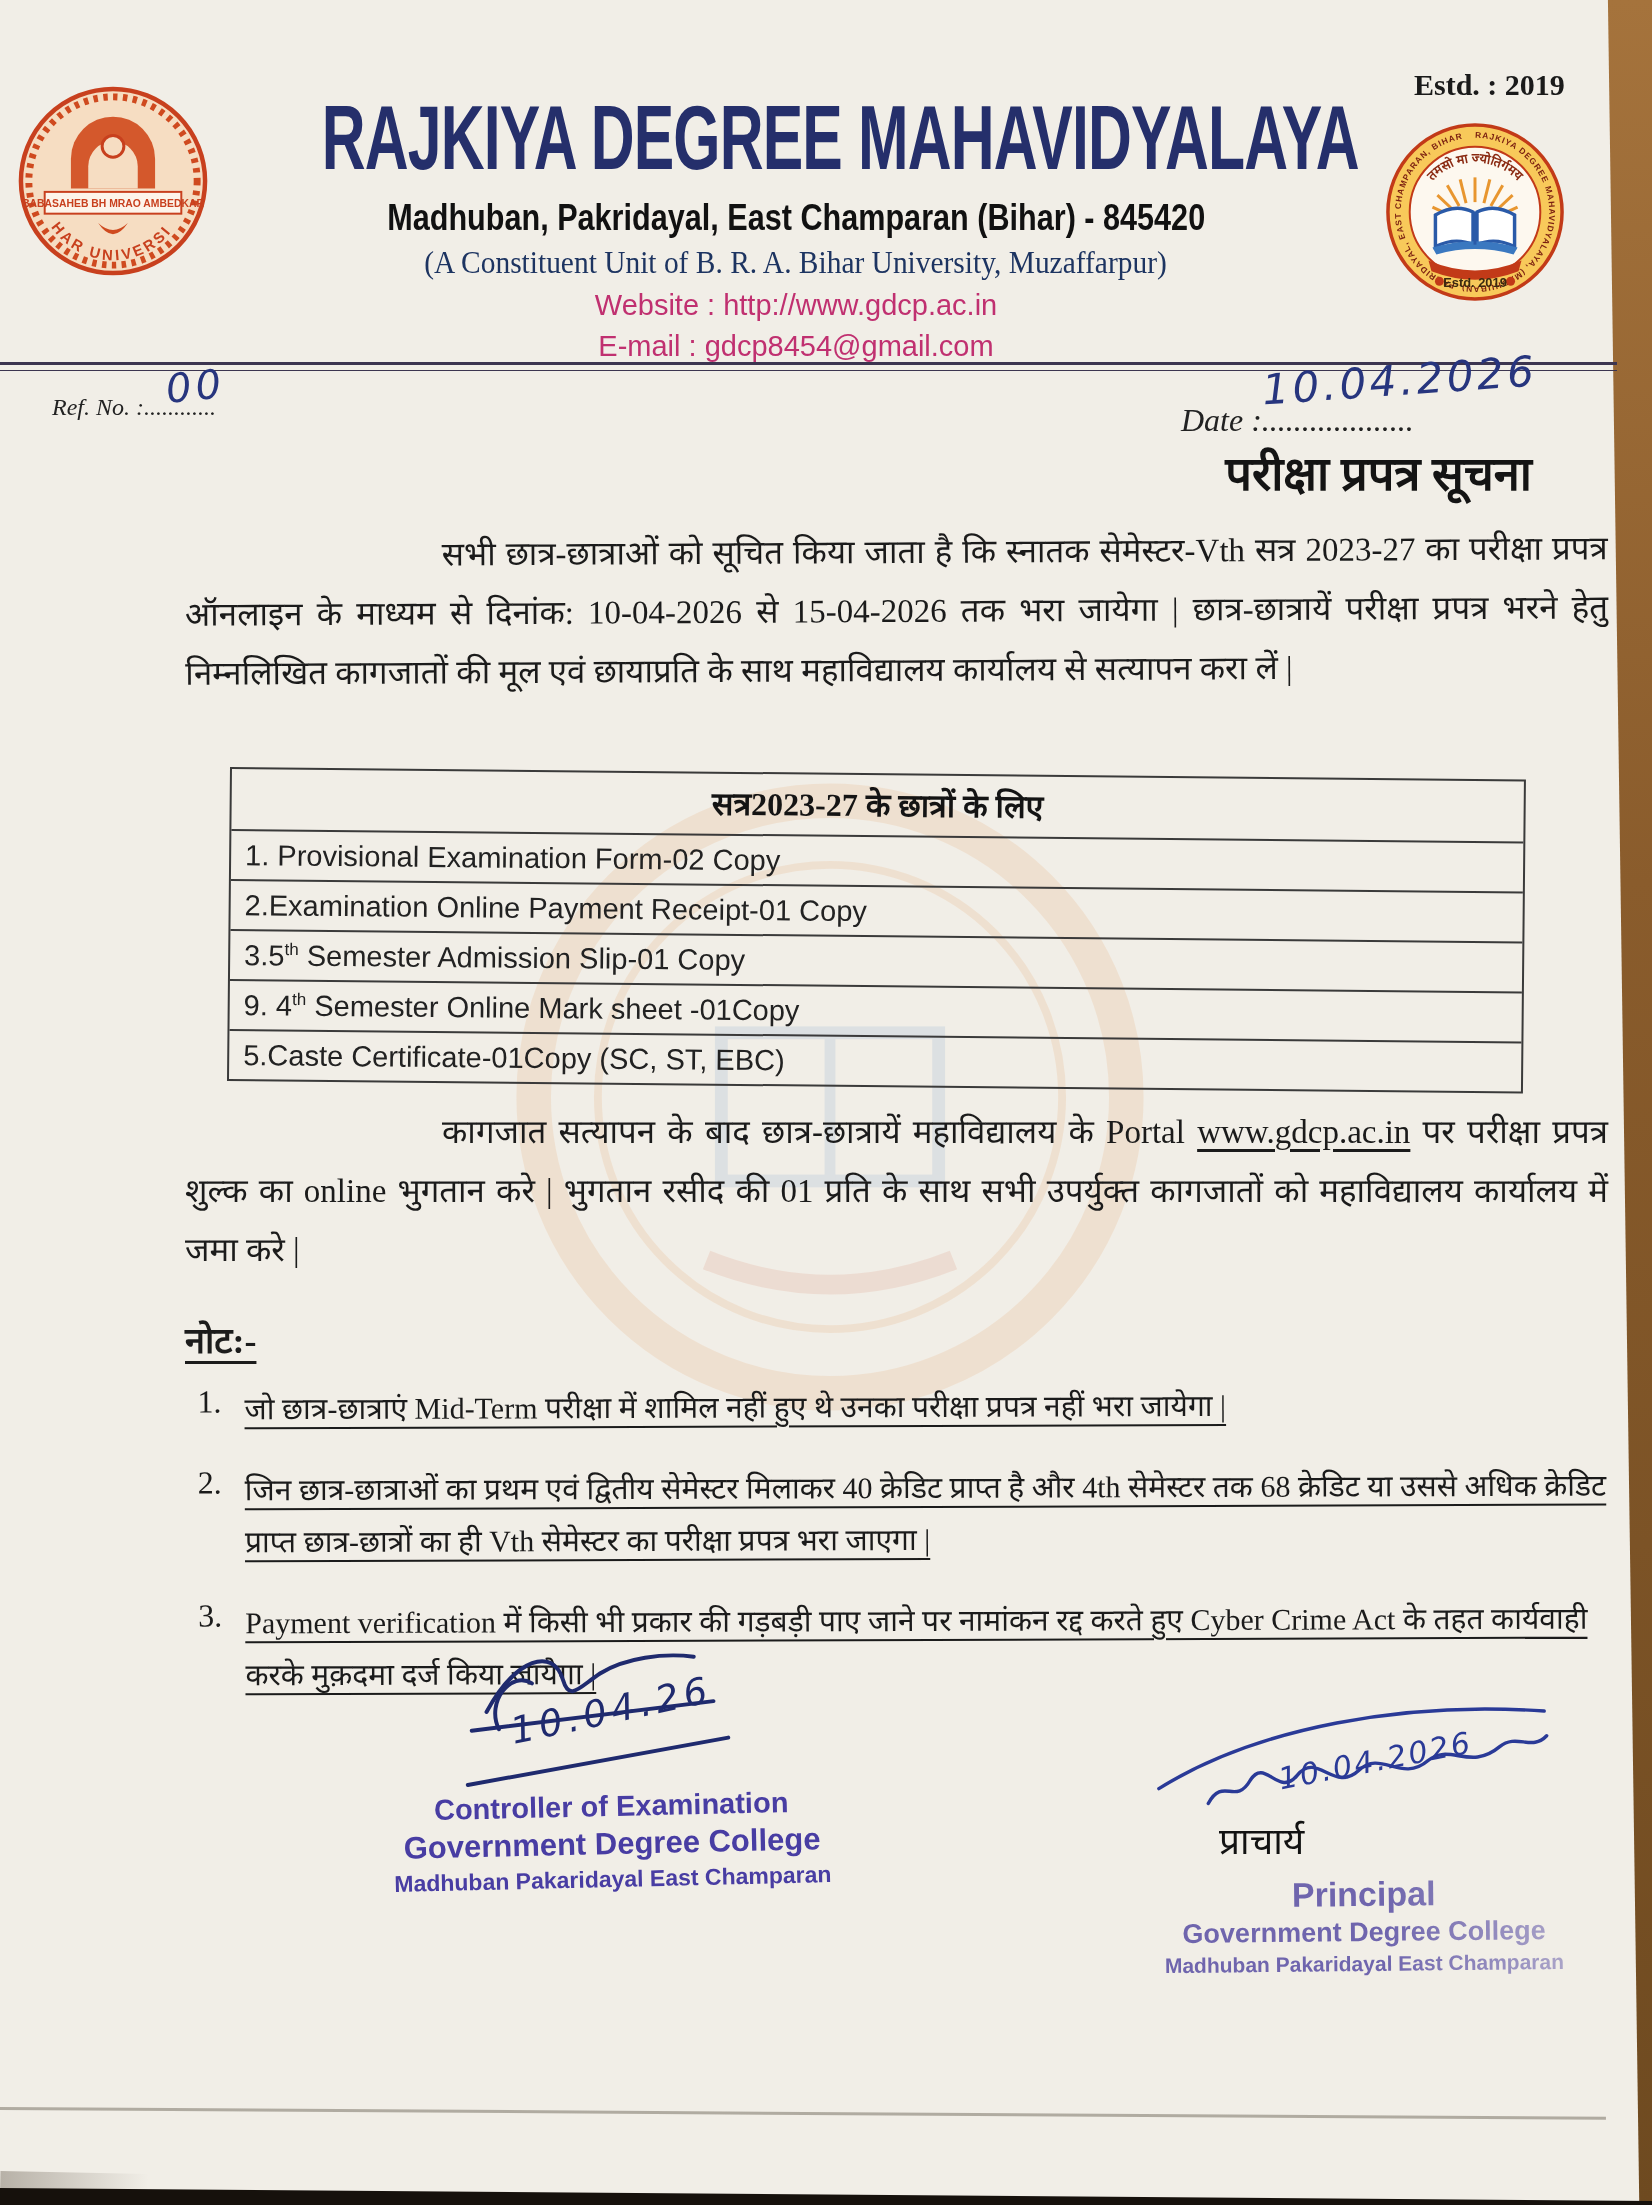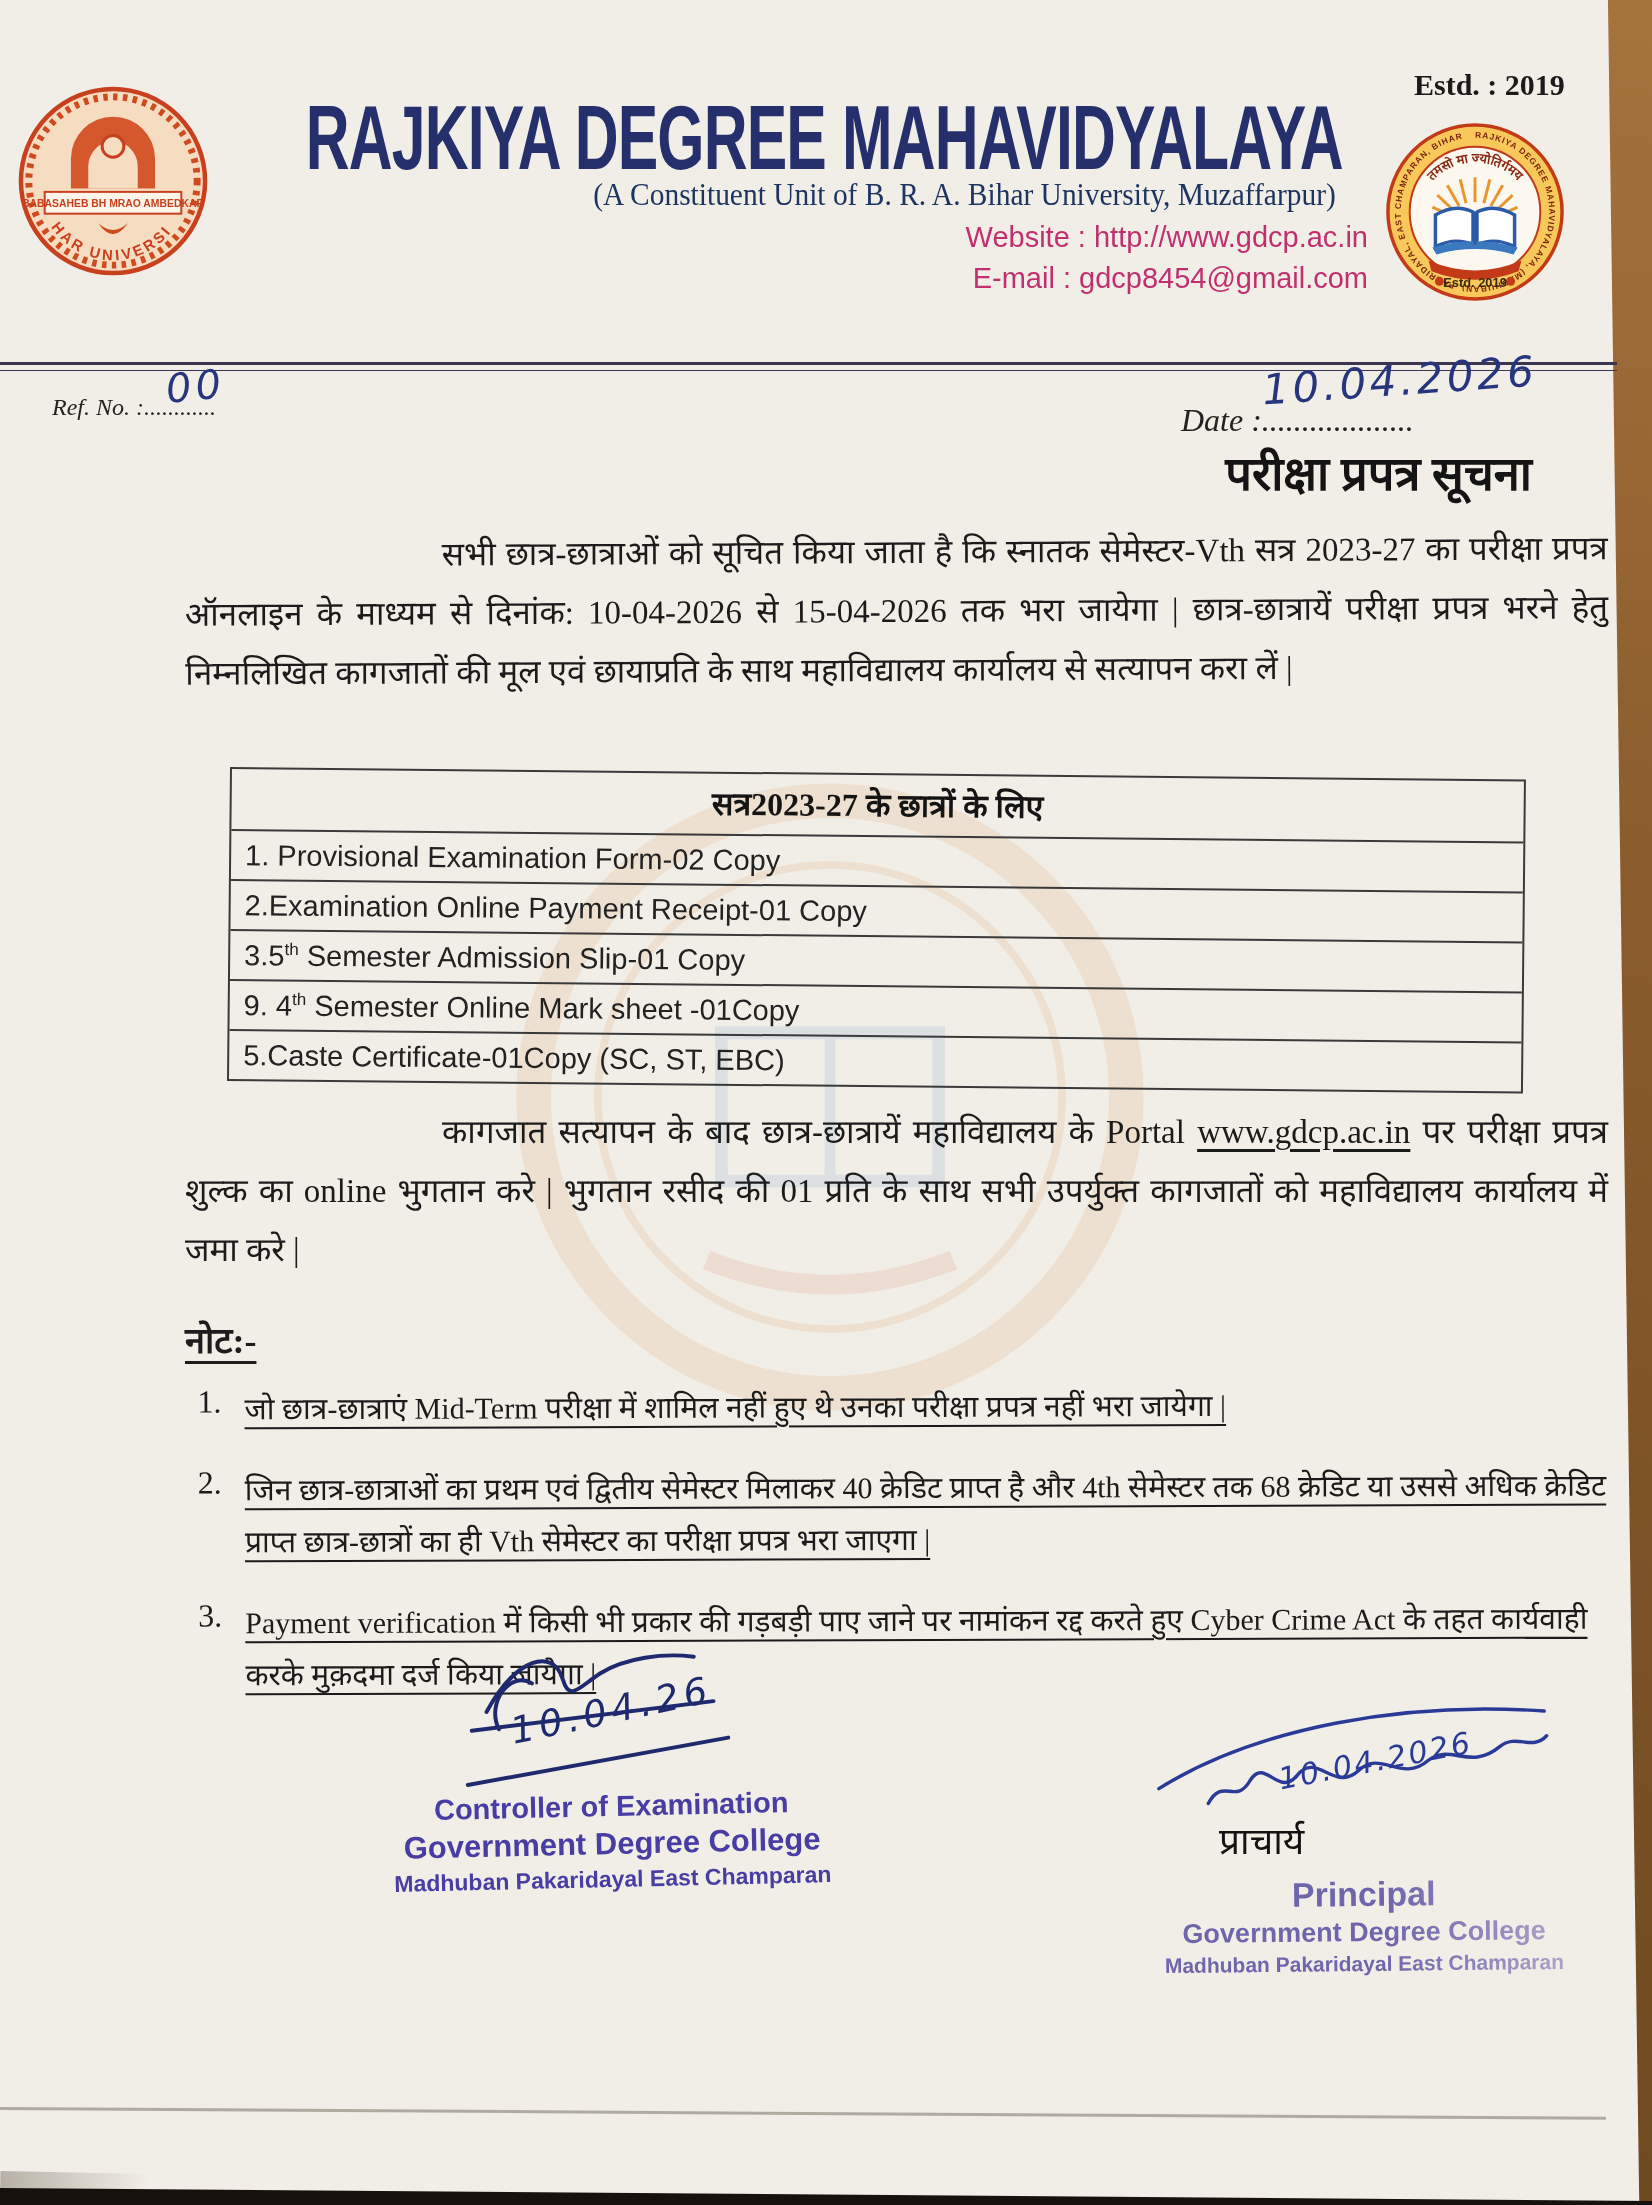--- a/index.html
+++ b/index.html
@@ -22,21 +22,21 @@
   .bottom-dark{
     position:absolute;left:-10px;bottom:-7px;width:1705px;height:24px;
     background:#16110c;transform:rotate(.45deg);transform-origin:left bottom;
   }
   .bottom-gray{
     position:absolute;left:0;bottom:9px;width:148px;height:25px;
     background:linear-gradient(90deg,#b7b1a7,rgba(183,177,167,0));
     transform:rotate(1.2deg);transform-origin:left bottom;
   }
   
-  .header-center{position:absolute;left:192px;top:86px;width:1176px;text-align:right;}
+  .header-center{position:absolute;left:208px;top:86px;width:1176px;text-align:center;}
   .college-name{
     font-family:"Liberation Sans","DejaVu Sans",sans-serif;
     font-weight:bold;font-size:74px;color:#252f6b;letter-spacing:-1px;
     display:inline-block;transform:scale(.82,1.22);transform-origin:center top;white-space:nowrap;
   }
   .address-line{
     margin-top:26px;font-family:"Liberation Sans","DejaVu Sans",sans-serif;
     font-weight:bold;font-size:36px;color:#111;
     display:inline-block;transform:scaleX(.85);transform-origin:center top;white-space:nowrap;
   }
@@ -162,20 +162,21 @@
   <rect x="62" y="222" width="276" height="44" fill="#fdf4ea" stroke="#c8401e" stroke-width="4"></rect>
   <text x="200" y="253" text-anchor="middle" font-size="21" font-weight="bold" fill="#c8401e" font-family="Liberation Sans, sans-serif">BABASAHEB BH MRAO AMBEDKAR</text>
   <path d="M170 285 q30 28 60 0 q-30 45 -60 0z" fill="#cf4a1f"></path>
   <text font-size="30" font-weight="bold" fill="#c8401e" font-family="Liberation Sans, sans-serif" letter-spacing="6">
     <textPath href="#bu-bottom" startOffset="50%" text-anchor="middle">BIHAR UNIVERSITY</textPath>
   </text>
 </svg>
 
 <div class="header-center">
   <div><span class="college-name">RAJKIYA DEGREE MAHAVIDYALAYA</span></div>
+  <div><span class="address-line">Madhuban, Pakridayal, East Champaran (Bihar) - 845420</span></div>
   <div><span class="affiliation-line">(A Constituent Unit of B. R. A. Bihar University, Muzaffarpur)</span></div>
   <span class="website-line">Website : http://www.gdcp.ac.in</span>
   <span class="email-line">E-mail : gdcp8454@gmail.com</span>
 </div>
 
 <div class="estd-top">Estd. : 2019</div>
 
 <svg class="logo-right" viewBox="0 0 380 380">
   <defs>
     <path id="ringPath" d="M 190 40 A 150 150 0 1 1 189.9 40"></path>

